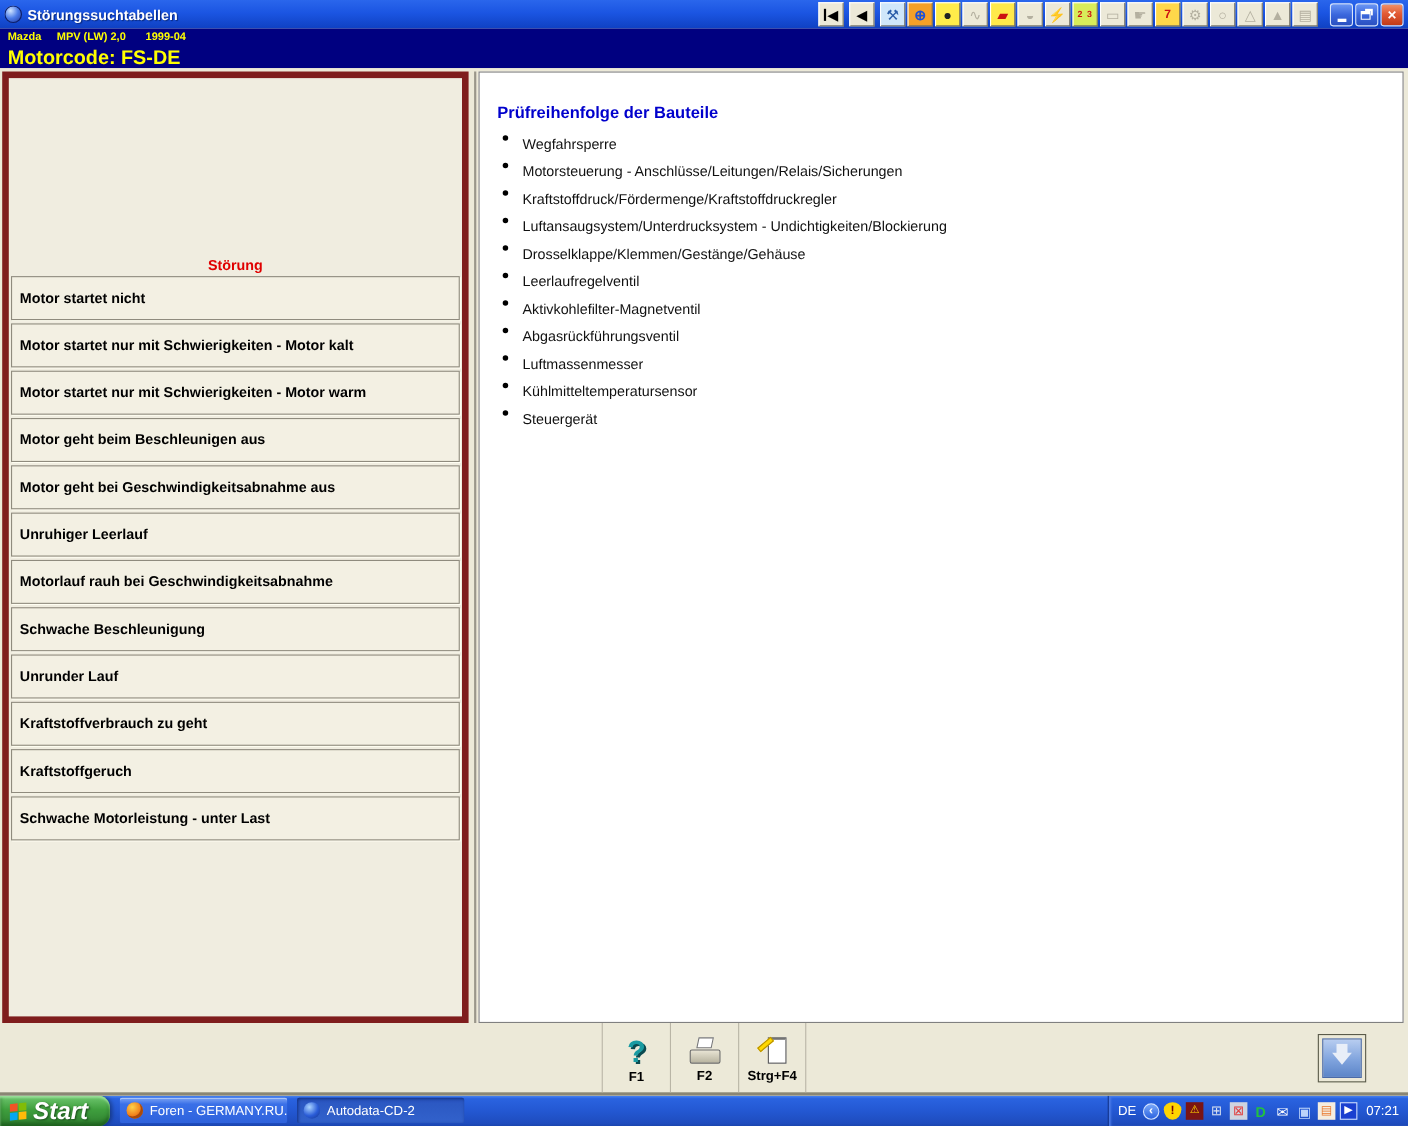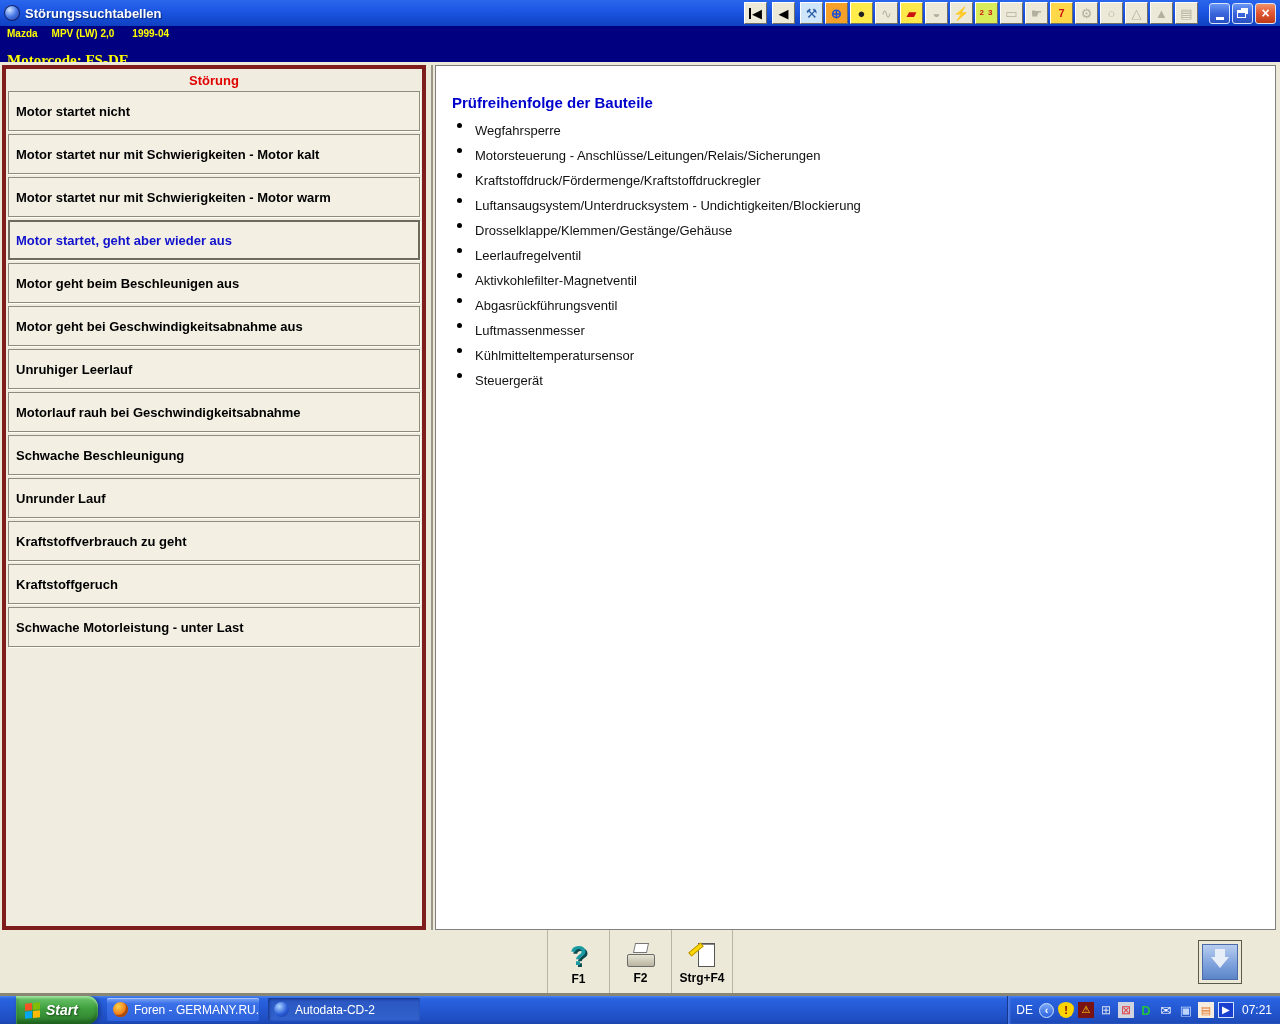--- a/index.html
+++ b/index.html
@@ -33,25 +33,25 @@
     color:#fff; display:flex; align-items:center; justify-content:center; cursor:pointer; padding:0; }
   .win-btn.close { background:linear-gradient(180deg,#f0926a 0%,#e25a34 45%,#c03a18 100%); font-weight:bold; font-size:14px; }
   .min-glyph { display:block; width:8px; height:3px; background:#fff; margin-top:10px; }
   .restore-glyph { display:block; width:9px; height:8px; border:1px solid #fff; border-top-width:3px;
     box-shadow:3px -3px 0 -1px #fff; margin:2px 2px 0 0; }
 
   
   .infobar { height:36px; background:#000080; color:#ffff00; font-weight:bold; padding:2px 7px 0 7px; flex:0 0 auto; }
   .infobar .line1 { font-size:10px; display:flex; gap:18px; }
   .infobar .line1 .gap2 { margin-left:-4px; }
-  .infobar .line2 { font-size:15px; margin-top:13px;font-family:Liberation Serif, serif; }
+  .infobar .line2 { font-size:18px; margin-top:3px; }
 
   
   .content { flex:1 1 auto; display:flex; background:#ece9d8; padding:3px 2px 0 2px; overflow:hidden; }
-  .sidebar { width:424px; flex:0 0 auto; border:4px solid #7f1d1d; background:#f0ede0; padding:0 2px; display:flex; flex-direction:column; }
+  .sidebar { width:424px; flex:0 0 auto; border:6px solid #7f1d1d; background:#f0ede0; padding:0 2px; display:flex; flex-direction:column;justify-content:center; }
   .sidebar-header { text-align:center; color:#e00000; font-weight:bold; font-size:13px; padding:4px 0 3px 0; }
   .sidebar-list { display:flex; flex-direction:column; }
   .sidebar-item { height:40px; margin-bottom:3px; background:#f3f0e3; border:1px solid #8f8b7e;
     box-shadow:1px 1px 0 #fffef2; text-align:left; padding:0 7px; font-family:"Liberation Sans",sans-serif;
     font-weight:bold; font-size:13px; color:#000; cursor:pointer; white-space:nowrap; overflow:hidden; }
   .sidebar-item.selected { color:#1111cc; border:2px solid #6e6a5e; padding:0 6px; }
   .panel-gutter { width:9px; flex:0 0 auto; position:relative; }
   .panel-gutter::after { content:""; position:absolute; top:0; bottom:0; right:2px; width:2px; background:#9a968a; }
   .main { flex:1 1 auto; background:#ffffff; border:1px solid #808080; margin-right:2px; padding:28px 20px 0 16px; overflow:hidden; }
   .main-heading { color:#0000cc; font-weight:bold; font-size:15px; margin-bottom:12px; }
@@ -79,21 +79,21 @@
     border:1px solid #4a6aa8; display:flex; align-items:center; justify-content:center; }
   .down-arrow { width:0; height:0; border-left:9px solid transparent; border-right:9px solid transparent; border-top:11px solid #e8eef8; position:relative; }
   .down-arrow::before { content:""; position:absolute; left:-5px; top:-19px; width:10px; height:9px; background:#e8eef8; }
 
   
   .taskbar { height:28px; flex:0 0 auto; display:flex; align-items:stretch; color:#fff;
     background:linear-gradient(180deg,#4a85f2 0%,#2a63e0 10%,#2459d4 45%,#1e4cbe 90%,#1a44ac 100%); }
   .start-button { flex:0 0 auto; display:flex; align-items:center; gap:6px; padding:0 20px 0 9px;
     background:linear-gradient(180deg,#70c870 0%,#3f9f3e 45%,#2e7d2e 100%); border-radius:0 11px 11px 0;
     box-shadow:inset 0 2px 2px #9ce09c, inset 0 -3px 4px #1c5e1c, 2px 0 4px rgba(0,0,0,.35);
-    font-style:italic; font-weight:bold; font-size:14px; color:#fff; text-shadow:1px 1px 2px #1a4a1a; border:none; cursor:pointer;margin-left:16px; }
+    font-style:italic; font-weight:bold; font-size:22px; color:#fff; text-shadow:1px 1px 2px #1a4a1a; border:none; cursor:pointer; }
   .win-flag { width:15px; height:15px; display:grid; grid-template-columns:1fr 1fr; grid-template-rows:1fr 1fr; gap:1px; transform:skewY(-6deg); }
   .win-flag i:nth-child(1){background:#f35325;} .win-flag i:nth-child(2){background:#81bc06;}
   .win-flag i:nth-child(3){background:#05a6f0;} .win-flag i:nth-child(4){background:#ffba08;}
   .task-button { flex:0 0 auto; width:152px; margin:2px 0 3px 9px; border-radius:2px; border:none; cursor:pointer;
     background:linear-gradient(180deg,#7da4f4 0%,#3a70e8 25%,#2e62dc 100%); box-shadow:inset 0 1px 0 #a8c4f8;
     display:flex; align-items:center; gap:6px; padding:0 6px; color:#fff; font-size:12px; font-family:"Liberation Sans",sans-serif; white-space:nowrap; overflow:hidden; }
   .task-button.active { background:linear-gradient(180deg,#2a56c0 0%,#3262cc 100%); box-shadow:inset 1px 1px 3px #122f80; }
   .firefox-icon { width:15px; height:15px; border-radius:50%; flex:0 0 auto;
     background:radial-gradient(circle at 35% 30%, #ffd24a 0%, #f07d1a 55%, #c85a10 100%); box-shadow:inset -2px -2px 0 #a84a0c; }
   .autodata-icon { width:15px; height:15px; border-radius:50%; flex:0 0 auto;
@@ -207,21 +207,20 @@
   </div>
 
   <div class="content">
     <div class="sidebar">
       <div class="sidebar-header">Störung</div>
       <div class="sidebar-list">
 
       <button class="sidebar-item">Motor startet nicht</button>
           <button class="sidebar-item">Motor startet nur mit Schwierigkeiten - Motor kalt</button>
           <button class="sidebar-item">Motor startet nur mit Schwierigkeiten - Motor warm</button>
-          <button class="sidebar-item selected">Motor startet, geht aber wieder aus</button>
           <button class="sidebar-item">Motor geht beim Beschleunigen aus</button>
           <button class="sidebar-item">Motor geht bei Geschwindigkeitsabnahme aus</button>
           <button class="sidebar-item">Unruhiger Leerlauf</button>
           <button class="sidebar-item">Motorlauf rauh bei Geschwindigkeitsabnahme</button>
           <button class="sidebar-item">Schwache Beschleunigung</button>
           <button class="sidebar-item">Unrunder Lauf</button>
           <button class="sidebar-item">Kraftstoffverbrauch zu geht</button>
           <button class="sidebar-item">Kraftstoffgeruch</button>
           <button class="sidebar-item">Schwache Motorleistung - unter Last</button>
         </div>

